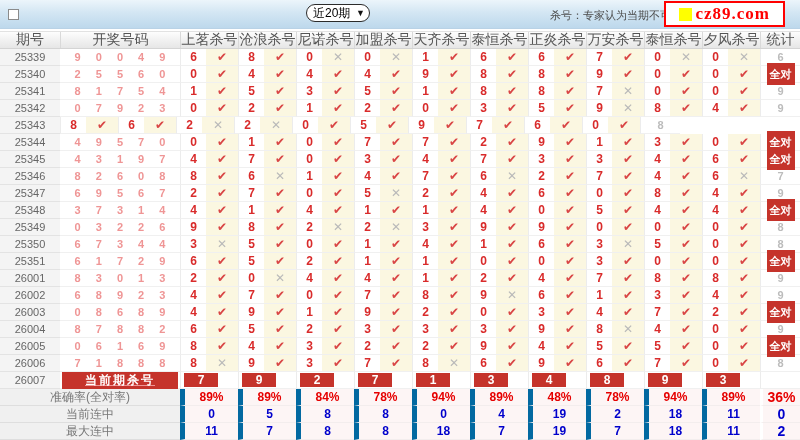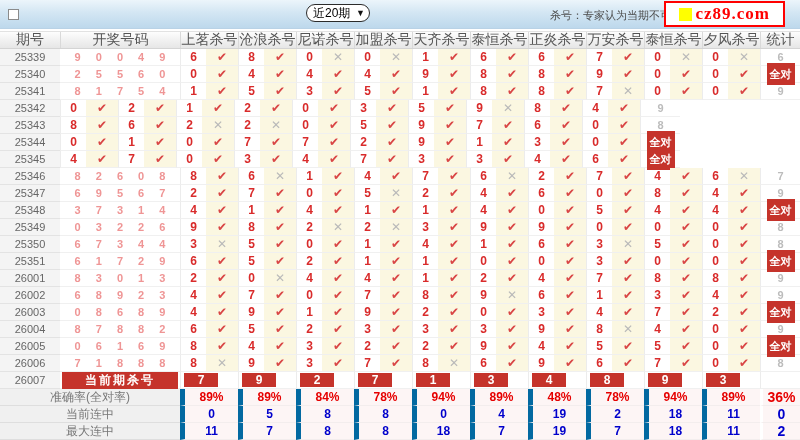--- a/index.html
+++ b/index.html
@@ -280,20 +280,21 @@
         <div class="c-exp">
           <div class="num">0</div>
           <div class="chk">
             <div class="ok">✔</div>
           </div>
         </div>
         <div class="c-stat">9</div>
       </div>
       <div class="row">
         <div class="c-period">25342</div>
+        <div class="c-win">0 7 9 2 3</div>
         <div class="c-exp">
           <div class="num">0</div>
           <div class="chk">
             <div class="ok">✔</div>
           </div>
         </div>
         <div class="c-exp">
           <div class="num">2</div>
           <div class="chk">
             <div class="ok">✔</div>
@@ -408,20 +409,21 @@
         <div class="c-exp">
           <div class="num">0</div>
           <div class="chk">
             <div class="ok">✔</div>
           </div>
         </div>
         <div class="c-stat">8</div>
       </div>
       <div class="row">
         <div class="c-period">25344</div>
+        <div class="c-win">4 9 5 7 0</div>
         <div class="c-exp">
           <div class="num">0</div>
           <div class="chk">
             <div class="ok">✔</div>
           </div>
         </div>
         <div class="c-exp">
           <div class="num">1</div>
           <div class="chk">
             <div class="ok">✔</div>
@@ -474,20 +476,21 @@
           <div class="chk">
             <div class="ok">✔</div>
           </div>
         </div>
         <div class="c-stat">
           <div class="badge-all">全对</div>
         </div>
       </div>
       <div class="row">
         <div class="c-period">25345</div>
+        <div class="c-win">4 3 1 9 7</div>
         <div class="c-exp">
           <div class="num">4</div>
           <div class="chk">
             <div class="ok">✔</div>
           </div>
         </div>
         <div class="c-exp">
           <div class="num">7</div>
           <div class="chk">
             <div class="ok">✔</div>
@@ -1330,21 +1333,21 @@
           <div class="chk">
             <div class="ok">✔</div>
           </div>
         </div>
         <div class="c-stat">8</div>
       </div>
     </div>
   <div id="tfoot">
       <div class="row">
         <div class="c-period">26007</div>
-        <div class="c-win" style="letter-spacing: 0px; padding-left: 0px;">
+        <div class="c-win" style="letter-spacing: 0px; padding-left: 0px; text-decoration: underline;">
           <div class="banner">当前期杀号</div>
         </div>
         <div class="c-exp cur">
           <div class="kill-badge">7</div>
         </div>
         <div class="c-exp cur">
           <div class="kill-badge">9</div>
         </div>
         <div class="c-exp cur">
           <div class="kill-badge">2</div>

